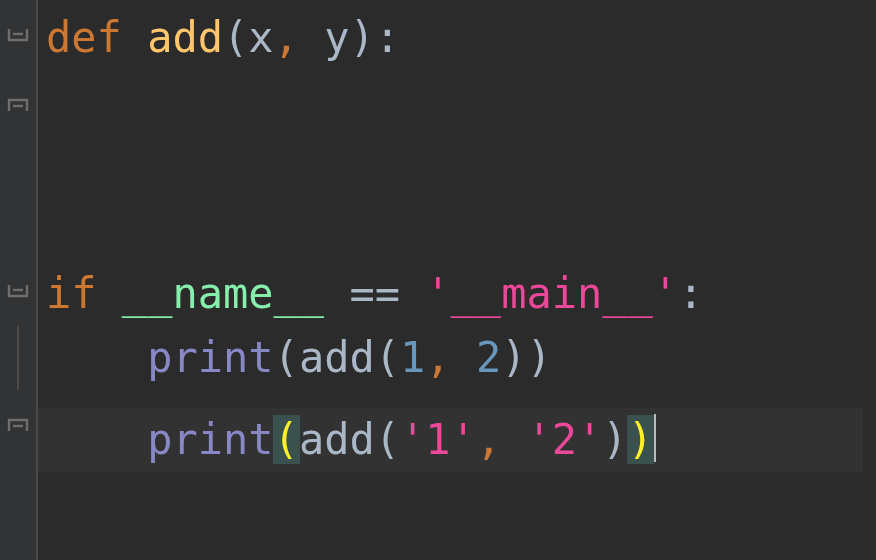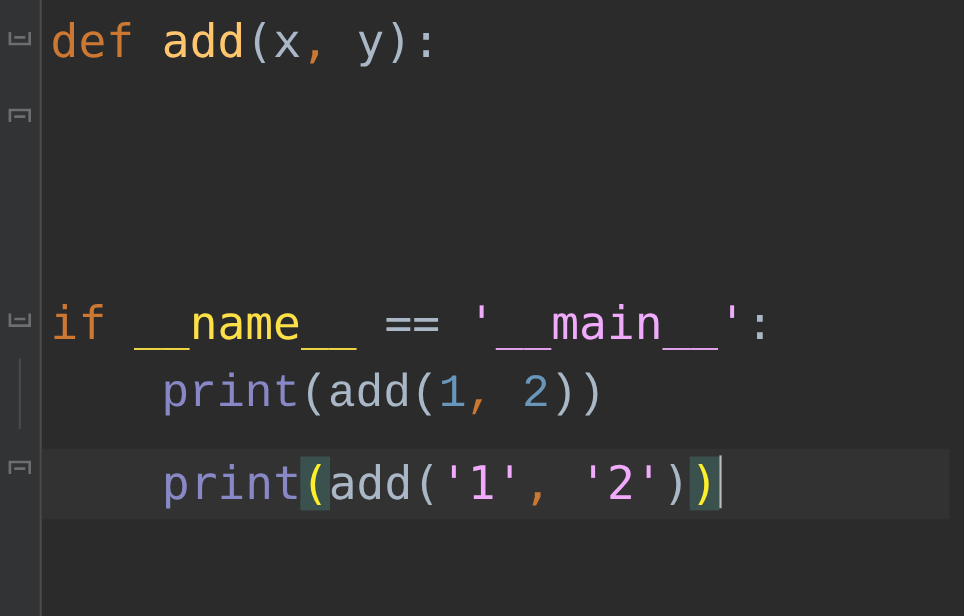--- a/index.html
+++ b/index.html
@@ -57,22 +57,22 @@
     white-space: pre;
   }
   .caret-line {
     background: #323232;
   }
   .t-kw   { color: #cc7832; } 
   .t-fn   { color: #ffc66d; } 
   .t-id   { color: #a9b7c6; } 
   .t-bi   { color: #8888c6; } 
   .t-num  { color: #6897bb; } 
-  .t-str  { color: #f0abfc; } 
-  .t-spc  { color: #fde047; } 
+  .t-str  { color: #ec4899; } 
+  .t-spc  { color: #86efac; } 
   .hl-br  { background: #3b514d; color:#ffef28; padding:0 1px; margin:0 -1px;} 
   .caret {
     display:inline-block;
     width:2px;
     height:48px;
     background:#bbbbbb;
     vertical-align: -8px;
     margin-left:1px;
   }
 </style>
@@ -105,16 +105,16 @@
           <path d="M3 21 L3 10 L12 10 L21 10 L21 21"></path>
           <path d="M7 16 L17 16"></path>
         </svg>
       </div>
     </div>
   <div class="code">
       <div class="line" style="top: 6px;"><span class="t-kw">def </span><span class="t-fn">add</span><span class="t-id">(x</span><span class="t-kw">, </span><span class="t-id">y):</span></div>
       <div class="line" style="top: 134px;"></div>
       <div class="line" style="top: 198px;"></div>
       <div class="line" style="top: 262px;"><span class="t-kw">if </span><span class="t-spc">__name__ </span><span class="t-id">== </span><span class="t-str">'__main__'</span><span class="t-id">:</span></div>
-      <div class="line" style="top: 326px; font-family: Liberation Mono, monospace;">    <span class="t-bi">print</span><span class="t-id">(</span><span class="t-id">add(</span><span class="t-num">1</span><span class="t-kw">, </span><span class="t-num">2</span><span class="t-id">))</span></div>
+      <div class="line" style="top: 326px;">    <span class="t-bi">print</span><span class="t-id">(</span><span class="t-id">add(</span><span class="t-num">1</span><span class="t-kw">, </span><span class="t-num">2</span><span class="t-id">))</span></div>
       <div class="line caret-line" style="top: 390px; margin-top: 18px;">    <span class="t-bi">print</span><span class="hl-br">(</span><span class="t-id">add(</span><span class="t-str">'1'</span><span class="t-kw">, </span><span class="t-str">'2'</span><span class="t-id">)</span><span class="hl-br">)</span><span class="caret"></span></div>
     </div>
 </div>
 
 </body></html>

